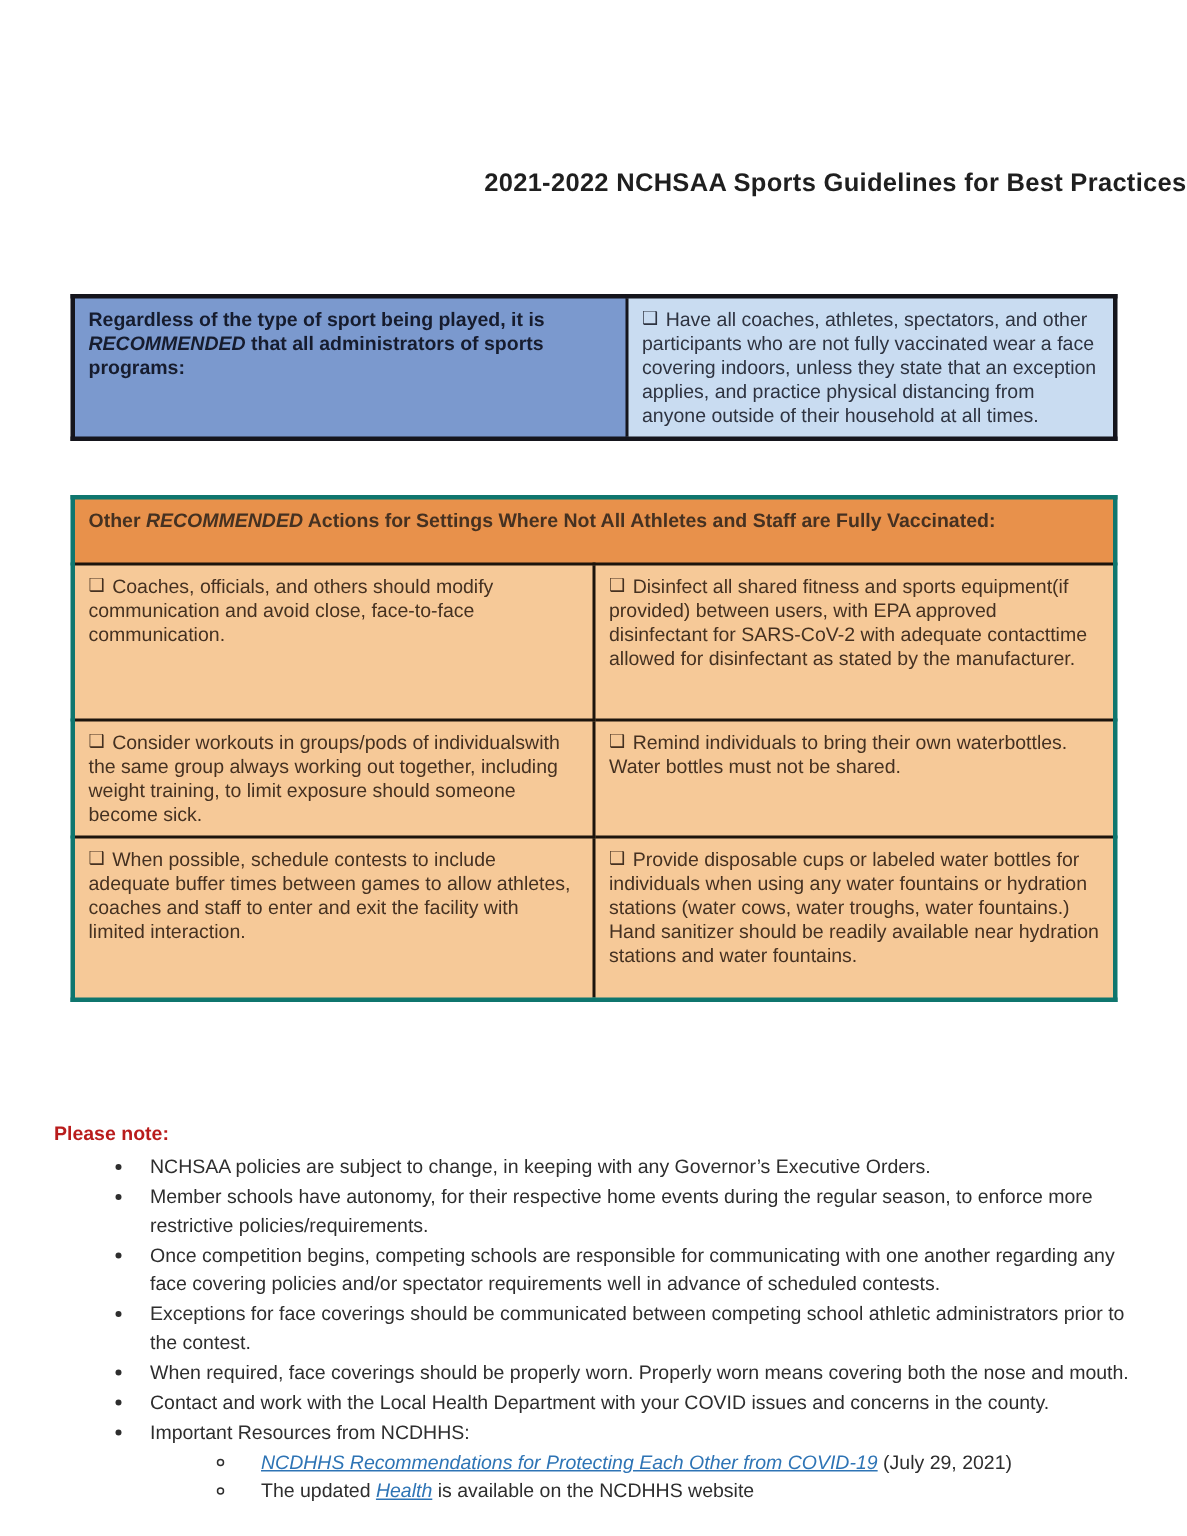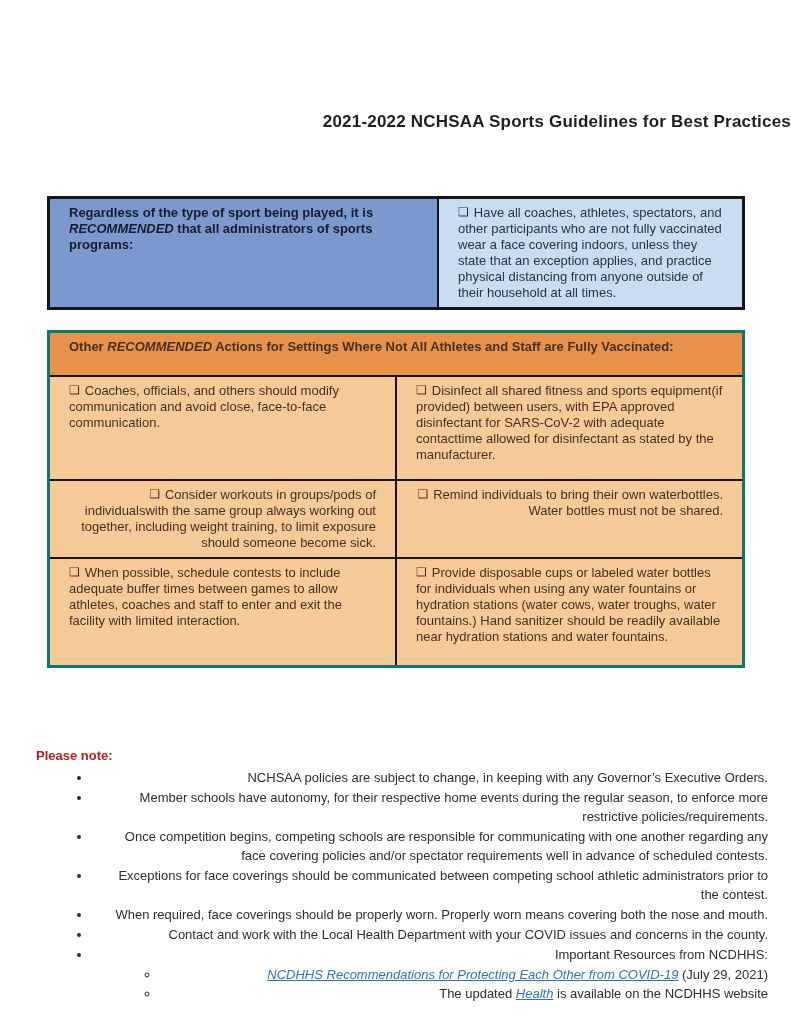--- a/index.html
+++ b/index.html
@@ -6,44 +6,44 @@
   .page{
     position:relative;width:791px;height:1024px;background:#ffffff;
     font-family:"Liberation Sans",sans-serif;color:#333;overflow:hidden;
   }
   .title{
     position:absolute;top:112px;left:0;width:100%;margin:0;
     text-align:right;font-size:17px;font-weight:bold;color:#1f1f1f;
     letter-spacing:.2px;
   }
   table{border-collapse:collapse;table-layout:fixed;}
-  td{vertical-align:top;padding:6px 19px;font-size:13px;line-height:16px;}
+  td{vertical-align:top;padding:6px 9px;font-size:13px;line-height:16px;}
   .emph{font-style:italic;font-weight:bold;}
   .cb{margin-right:5px;font-size:12px;position:relative;top:-1px;}
 
   
   .blue-table{position:absolute;left:47px;top:196px;width:698px;border:3px solid #15151c;}
   .blue-table td{border:2px solid #15151c;height:80px;}
   .bl-left{width:349px;background:var(--blue_dark,#7b99ce);font-weight:bold;color:#161c2e;}
   .bl-right{background:var(--blue_light,#c9dcf1);color:#2e3340;}
 
   
   .orange-table{position:absolute;left:47px;top:330px;width:698px;border:3px solid #0f766e;}
   .orange-table td{border:2px solid #1c140c;background:var(--orange_light,#f6c998);color:#453121;}
   .oh{background:var(--orange_header,#e8914b) !important;font-weight:bold;color:#221a10;height:30px;}
   .col-l{width:364px;}
   .r1 td{height:90px;}
-  .r2 td{height:62px;text-align:right;}
+  .r2 td{height:62px;}
   .r3 td{height:94px;}
   .r4 td{height:62px;}
 
   
   .notes{position:absolute;left:36px;top:746px;width:732px;font-size:13px;line-height:19px;color:#2e2e2e;}
   .notes-heading{font-weight:bold;color:#b91c1c;}
-  ul.bullets{list-style:disc;margin:3px 0 0 0;padding-left:56px;text-align:right;}
+  ul.bullets{list-style:disc;margin:3px 0 0 0;padding-left:56px;}
   ul.bullets>li{margin:0 0 1px 0;padding-left:8px;}
   ul.sub-bullets{list-style:circle;margin:1px 0 0 0;padding-left:60px;}
   ul.sub-bullets>li{padding-left:14px;margin:0;}
   .doc-link{color:var(--link,#2e74b5);text-decoration:underline;cursor:pointer;font-style:italic;}
 </style>
 </head>
 <body>
 
 <div class="page">
 

